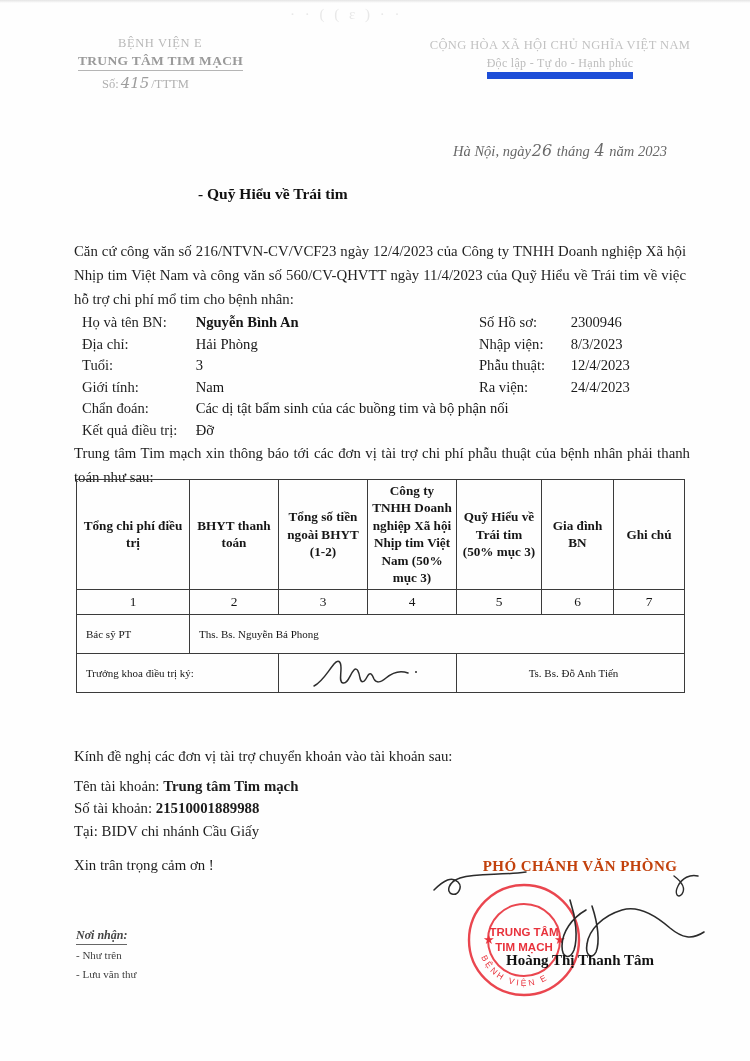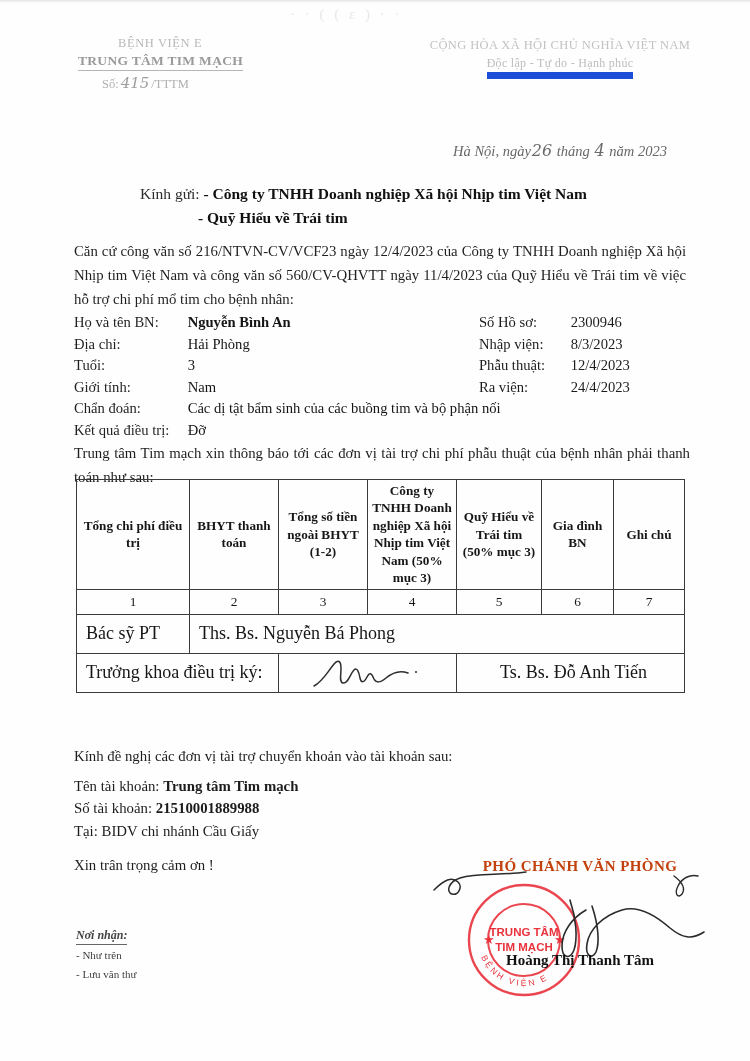--- a/index.html
+++ b/index.html
@@ -171,21 +171,21 @@
     left: 74px;
     width: 616px;
     font-size: 14.6px;
   }
   .prow {
     position: relative;
     height: 21.5px;
     line-height: 21.5px;
     white-space: nowrap;
   }
-  .plabel { display: inline-block; width: 110px; color: #1f1f1f; }
+  .plabel { display: inline-block; width: 110px; color: #1f1f1f; margin-left: 8px; }
   .pvalue { display: inline-block; color: #151515; }
   .pvalue.bold { font-weight: bold; }
   .pright {
     position: absolute;
     left: 405px;
     top: 0;
   }
   .prlabel { display: inline-block; width: 88px; }
   .prvalue { display: inline-block; }
 
@@ -227,21 +227,21 @@
   .cost-table .numrow td {
     height: 20px;
     font-size: 13.4px;
   }
   .cost-table .datarow td {
     height: 44px;
     font-size: 14px;
   }
   .cost-table .signrow td {
     height: 34px;
-    font-size: 18px;
+    font-size: 11px;
   }
   .cell-left {
     text-align: left !important;
     padding-left: 9px !important;
   }
   .strike-cell { position: relative; }
   .sig-cell { position: relative; }
   .sig-svg {
     position: absolute;
     left: 50%;
@@ -357,24 +357,20 @@
     <div class="date-line">
       <span>Hà Nội, ngày</span><span class="hw">26</span>
       <span>tháng</span>
       <span class="hw">4</span>
       <span>năm</span>
       <span>2023</span>
     </div>
   </div>
 
   <div class="recipients">
-    <div class="recip-row">
-      <span class="recip-label">Kính gửi:</span>
-      <span class="recip-name">- Công ty TNHH Doanh nghiệp Xã hội Nhịp tim Việt Nam</span>
-    </div>
     <div class="recip-row second">
       <span class="recip-name">- Quỹ Hiểu về Trái tim</span>
     </div>
   </div>
 
   <div class="intro">Căn cứ công văn số 216/NTVN-CV/VCF23 ngày 12/4/2023 của Công ty TNHH Doanh nghiệp Xã hội Nhịp tim Việt Nam và công văn số 560/CV-QHVTT ngày 11/4/2023 của Quỹ Hiểu về Trái tim về việc hỗ trợ chi phí mổ tim cho bệnh nhân:</div>
 
   <div class="patient">
     <div class="prow">
       <span class="plabel">Họ và tên BN:</span>

